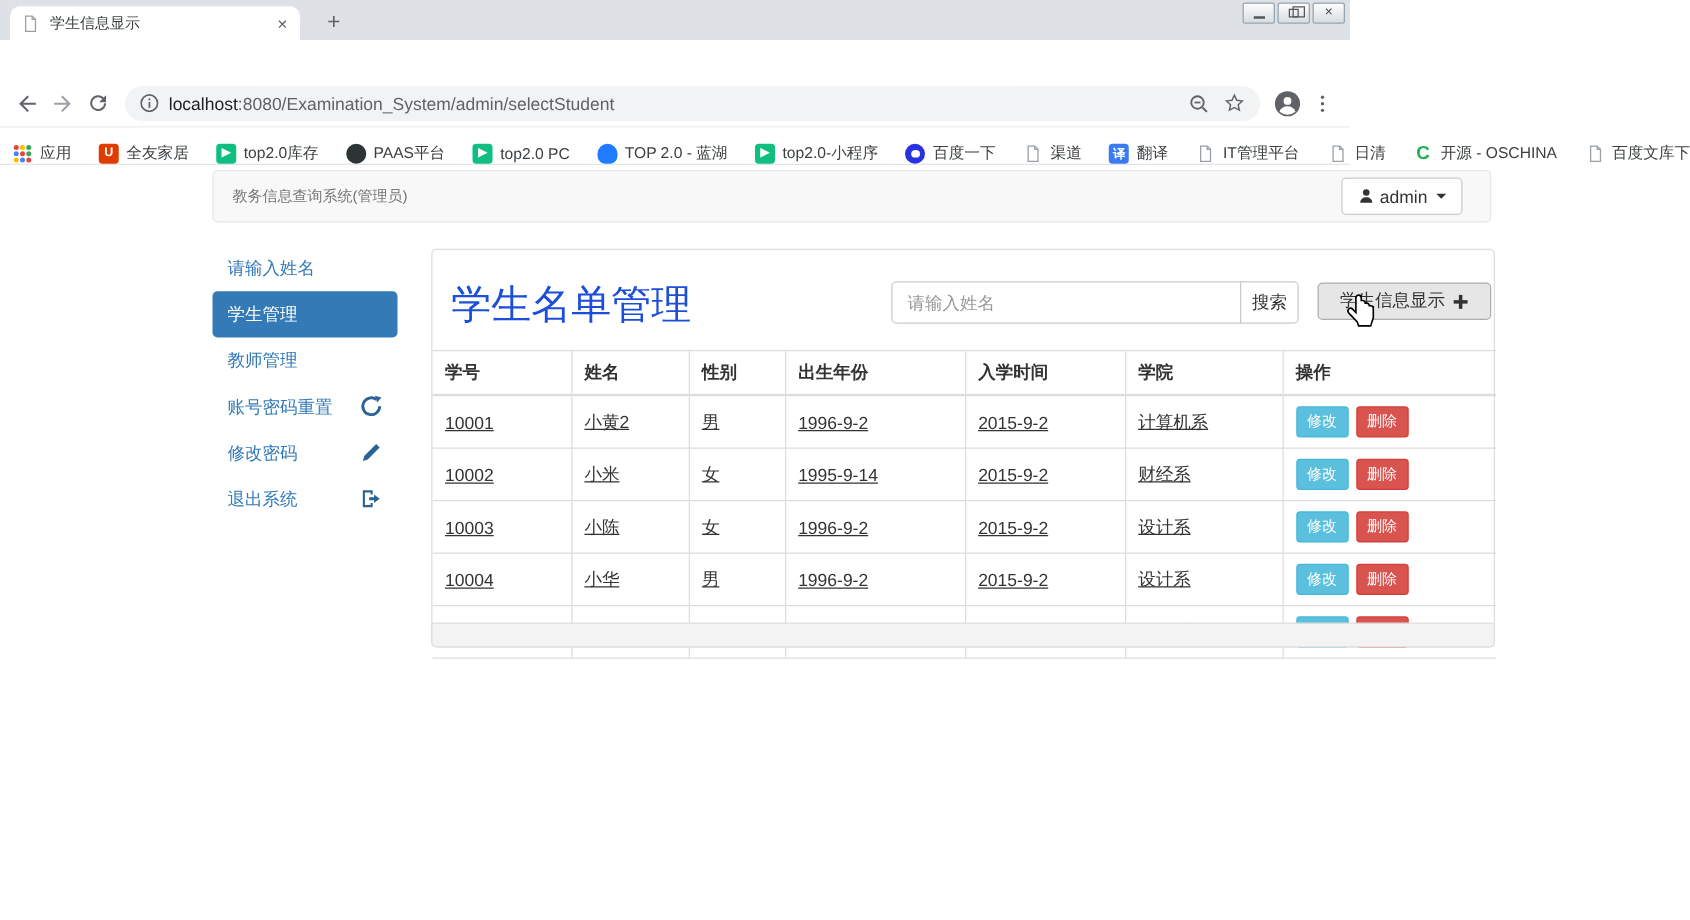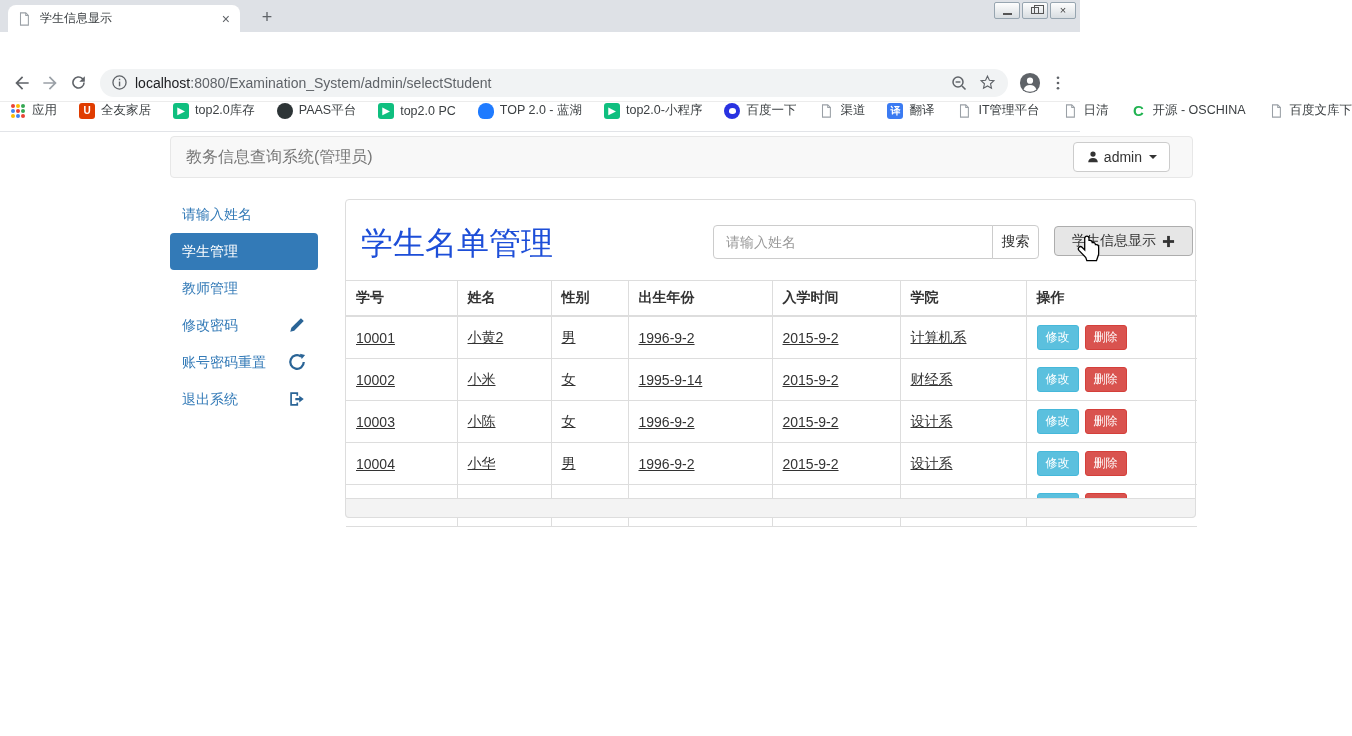--- a/index.html
+++ b/index.html
@@ -26,34 +26,34 @@
   .toolbar { height:37px; background:#fff; display:flex; align-items:center; padding:0 8px;margin-top:32px; }
   .navbtn { width:28px; height:28px; display:flex; align-items:center; justify-content:center; border-radius:50%; }
   .omnibox { flex:1; height:28px; background:#f1f3f4; border-radius:14px; margin:0 8px;
              display:flex; align-items:center; padding:0 12px; }
   .url-text { flex:1; font-size:14px; margin-left:8px; white-space:nowrap; overflow:hidden; }
   .url-host { color:#202124; }
   .url-path { color:#5f6368; }
   .omni-right { display:flex; align-items:center; gap:12px; margin-left:8px; }
 
   .bookmarks { height:31px; background:#fff; border-top:1px solid #ececec; border-bottom:1px solid #e2e4e8;
-               display:flex; align-items:flex-start; padding:0 10px; }
+               display:flex; align-items:flex-end; padding:0 10px; }
   .bm-item { display:flex; align-items:center; gap:6px; margin-right:22px; font-size:12.5px; color:#3c4043; white-space:nowrap; }
   .bm-ico { width:16px; height:16px; display:inline-flex; align-items:center; justify-content:center; flex:none; }
   .ico-sq { width:16px; height:16px; border-radius:3px; color:#fff; font-size:10px; font-weight:bold;
             display:flex; align-items:center; justify-content:center; }
   .apps-grid { display:grid; grid-template-columns:repeat(3,4px); grid-template-rows:repeat(3,4px); gap:1px; }
   .apps-grid i { width:4px; height:4px; border-radius:50%; }
 
   
   .page { position:relative; width:1352px; height:636px; background:#fff; }
 
   .navbar { position:absolute; left:170px; top:4px; width:1023px; height:42px;
             background:#f8f8f8; border:1px solid #e7e7e7; border-radius:4px; }
-  .brand { line-height:40px; padding-left:15px; font-size:16px; color:#777; }
+  .brand { line-height:40px; padding-left:15px; font-size:12px; color:#777; }
   .user-btn { position:absolute; right:22px; top:5px; height:30px; background:#fff; border:1px solid #ccc;
               border-radius:4px; padding:0 12px; display:flex; align-items:center; gap:4px; font-size:14px; color:#333; }
   .caret { width:0; height:0; border-left:4px solid transparent; border-right:4px solid transparent;
            border-top:4px solid #333; margin-left:3px; }
 
   .sidebar { position:absolute; left:170px; top:64px; width:148px; }
   .side-item { position:relative; height:37px; line-height:37px; padding-left:12px; font-size:14px;
                color:#337ab7; border-radius:4px; cursor:pointer; }
   .side-item.active { background:#337ab7; color:#fff; }
   .side-ico { position:absolute; right:12px; top:9px; width:18px; height:18px; color:#2a6496; }
@@ -309,29 +309,29 @@
         </span>
         <span>admin</span>
         <span class="caret"></span>
       </div>
     </div>
 
     <div class="sidebar" id="sidebar">
         <div class="side-item"><span>请输入姓名</span></div>
         <div class="side-item active"><span>学生管理</span></div>
         <div class="side-item"><span>教师管理</span></div>
-        <div class="side-item"><span>修改密码</span><span class="side-ico">
-            <svg viewBox="0 0 16 16">
-              <path d="M2 14l1-3.5L11.5 2 14 4.5 5.5 13z" fill="currentColor"></path>
-            </svg>
-          </span></div>
         <div class="side-item"><span>账号密码重置</span><span class="side-ico">
             <svg viewBox="0 0 16 16">
               <path d="M14 8A6 6 0 1 1 11.6 3.2" fill="none" stroke="currentColor" stroke-width="2"></path>
               <path d="M10.6 0.6L15.2 1.8 12.2 5.4z" fill="currentColor"></path>
+            </svg>
+          </span></div>
+        <div class="side-item"><span>修改密码</span><span class="side-ico">
+            <svg viewBox="0 0 16 16">
+              <path d="M2 14l1-3.5L11.5 2 14 4.5 5.5 13z" fill="currentColor"></path>
             </svg>
           </span></div>
         <div class="side-item"><span>退出系统</span><span class="side-ico">
             <svg viewBox="0 0 16 16">
               <path d="M2 2h7v3H7.5V3.5h-4v9h4V11H9v3H2z" fill="currentColor"></path>
               <path d="M10 5l4 3-4 3V9H6.5V7H10z" fill="currentColor"></path>
             </svg>
           </span></div>
       </div>
 

